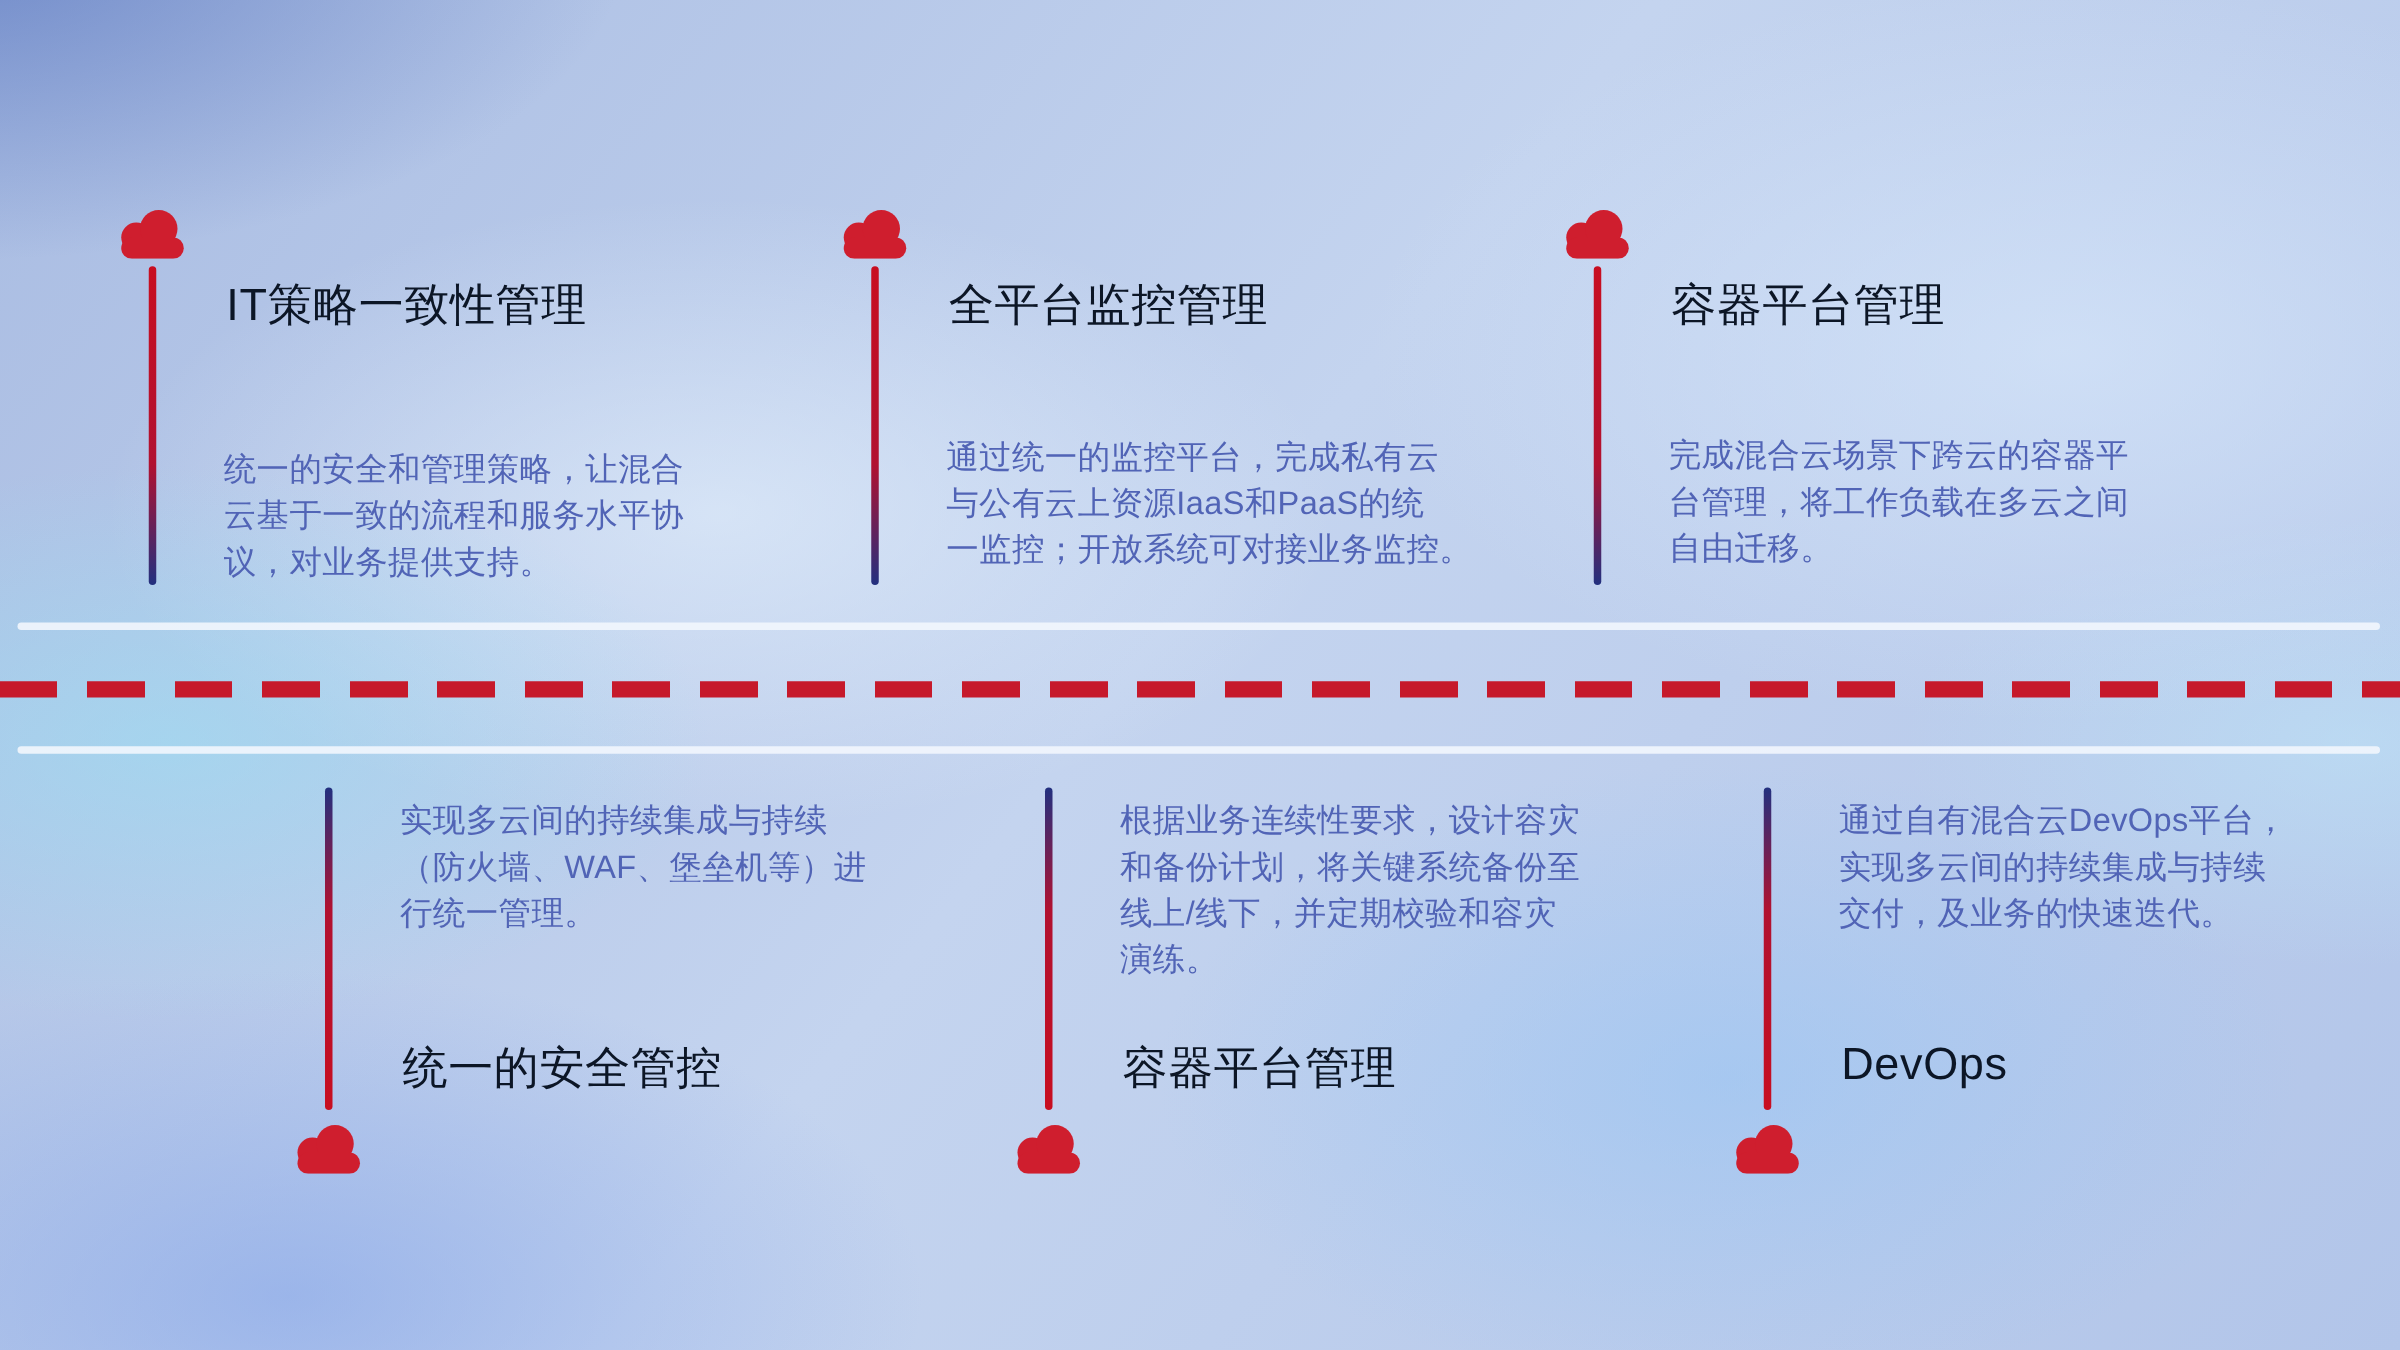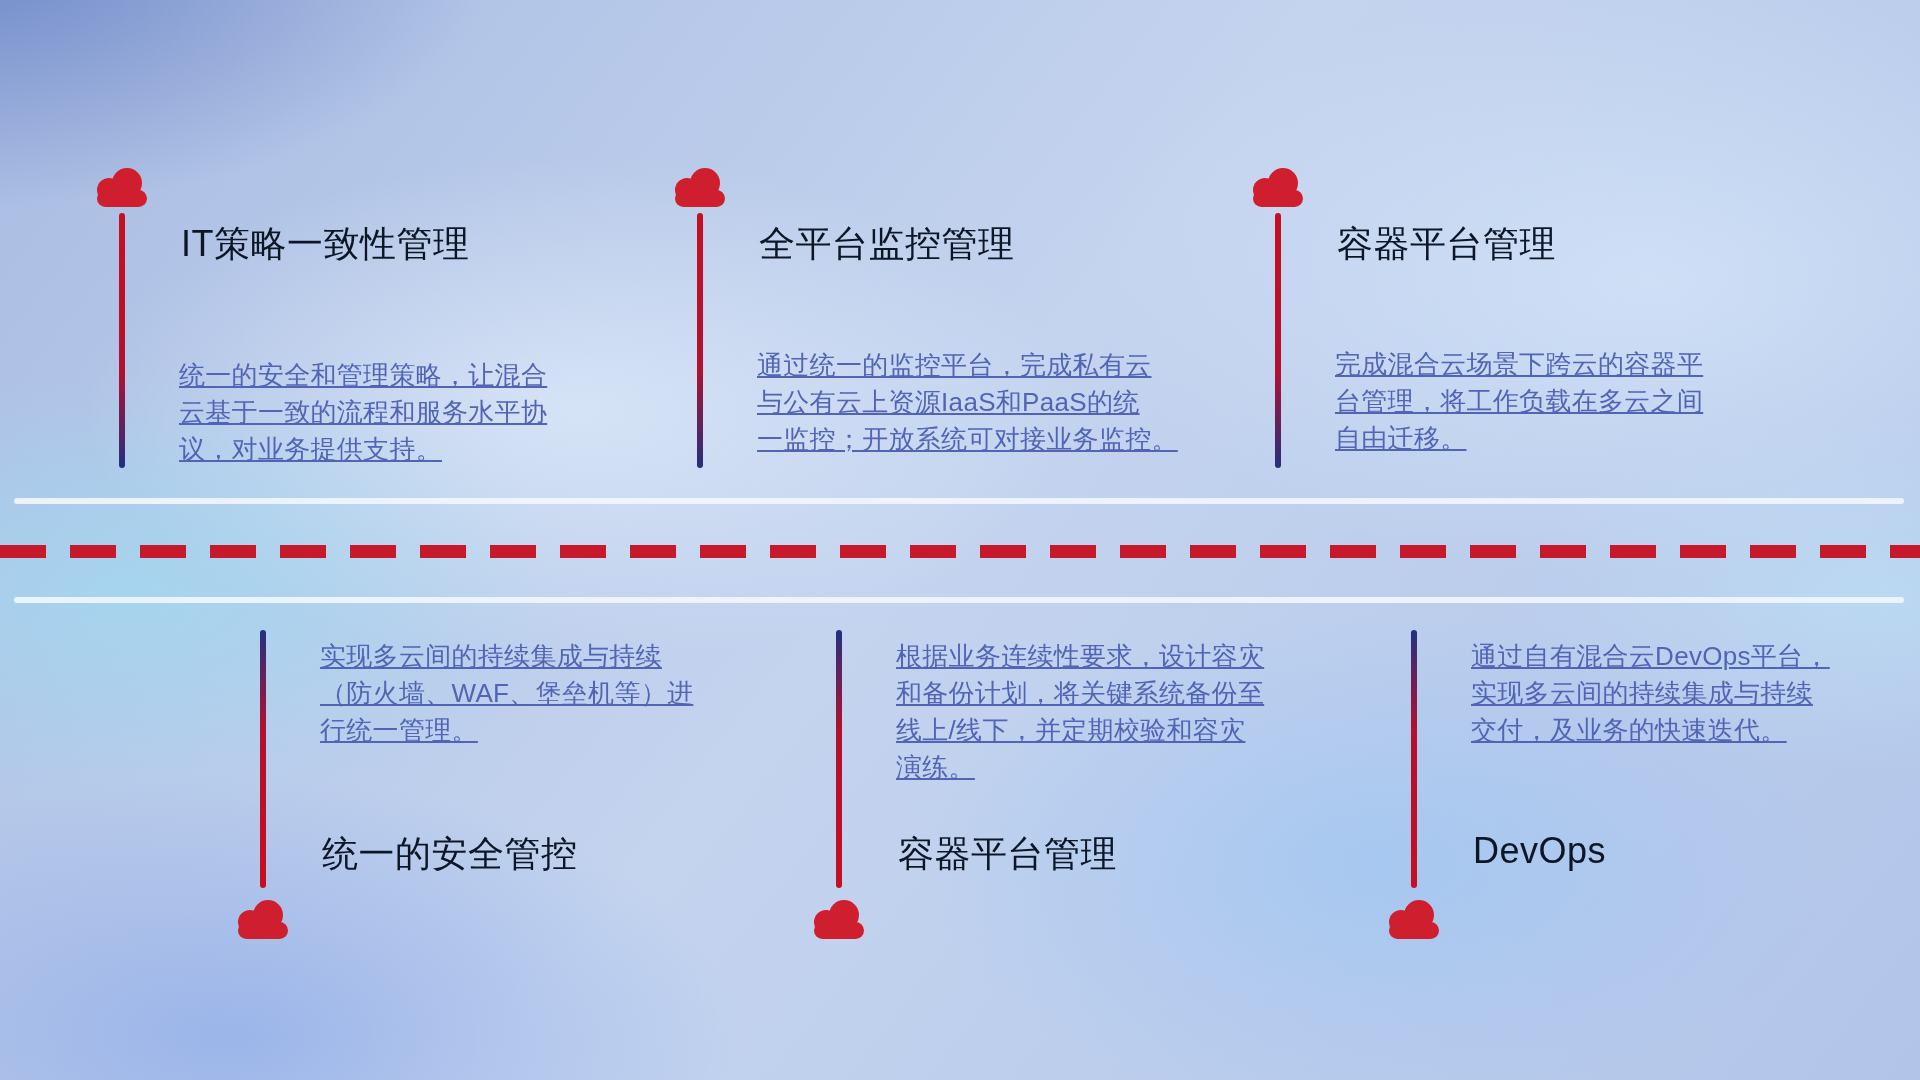--- a/index.html
+++ b/index.html
@@ -20,21 +20,21 @@
   .line-dashed{
     position:absolute;left:0;right:0;height:13px;
     background:repeating-linear-gradient(90deg,#c6192b 0 46px,transparent 46px 70px);
   }
   .item{position:absolute;width:580px;}
   .cloud{position:absolute;left:0;width:60px;height:42px;}
   .stem{position:absolute;left:27px;width:6px;border-radius:3px;}
   .stem-top{background:linear-gradient(180deg,#c80e20 0%,#b11130 62%,#22307f 100%);}
   .stem-bottom{background:linear-gradient(0deg,#c80e20 0%,#b11130 62%,#22307f 100%);}
   .title{position:absolute;left:89px;margin:0;font-size:36px;font-weight:400;color:#0c1626;letter-spacing:.5px;white-space:nowrap;}
-  .desc{position:absolute;left:87px;margin:0;font-size:26px;line-height:37px;color:#5164b6;white-space:pre-line;width:486px;letter-spacing:.3px;text-decoration:underline;}
+  .desc{position:absolute;left:87px;margin:0;font-size:26px;line-height:37px;color:#5164b6;white-space:pre-line;width:486px;letter-spacing:.3px;}
 </style>
 </head>
 <body>
 
 <div class="canvas">
 
   <div class="line-solid" style="top:498px"></div>
   <div class="line-dashed" style="top:545px"></div>
   <div class="line-solid" style="top:597px"></div>
 

